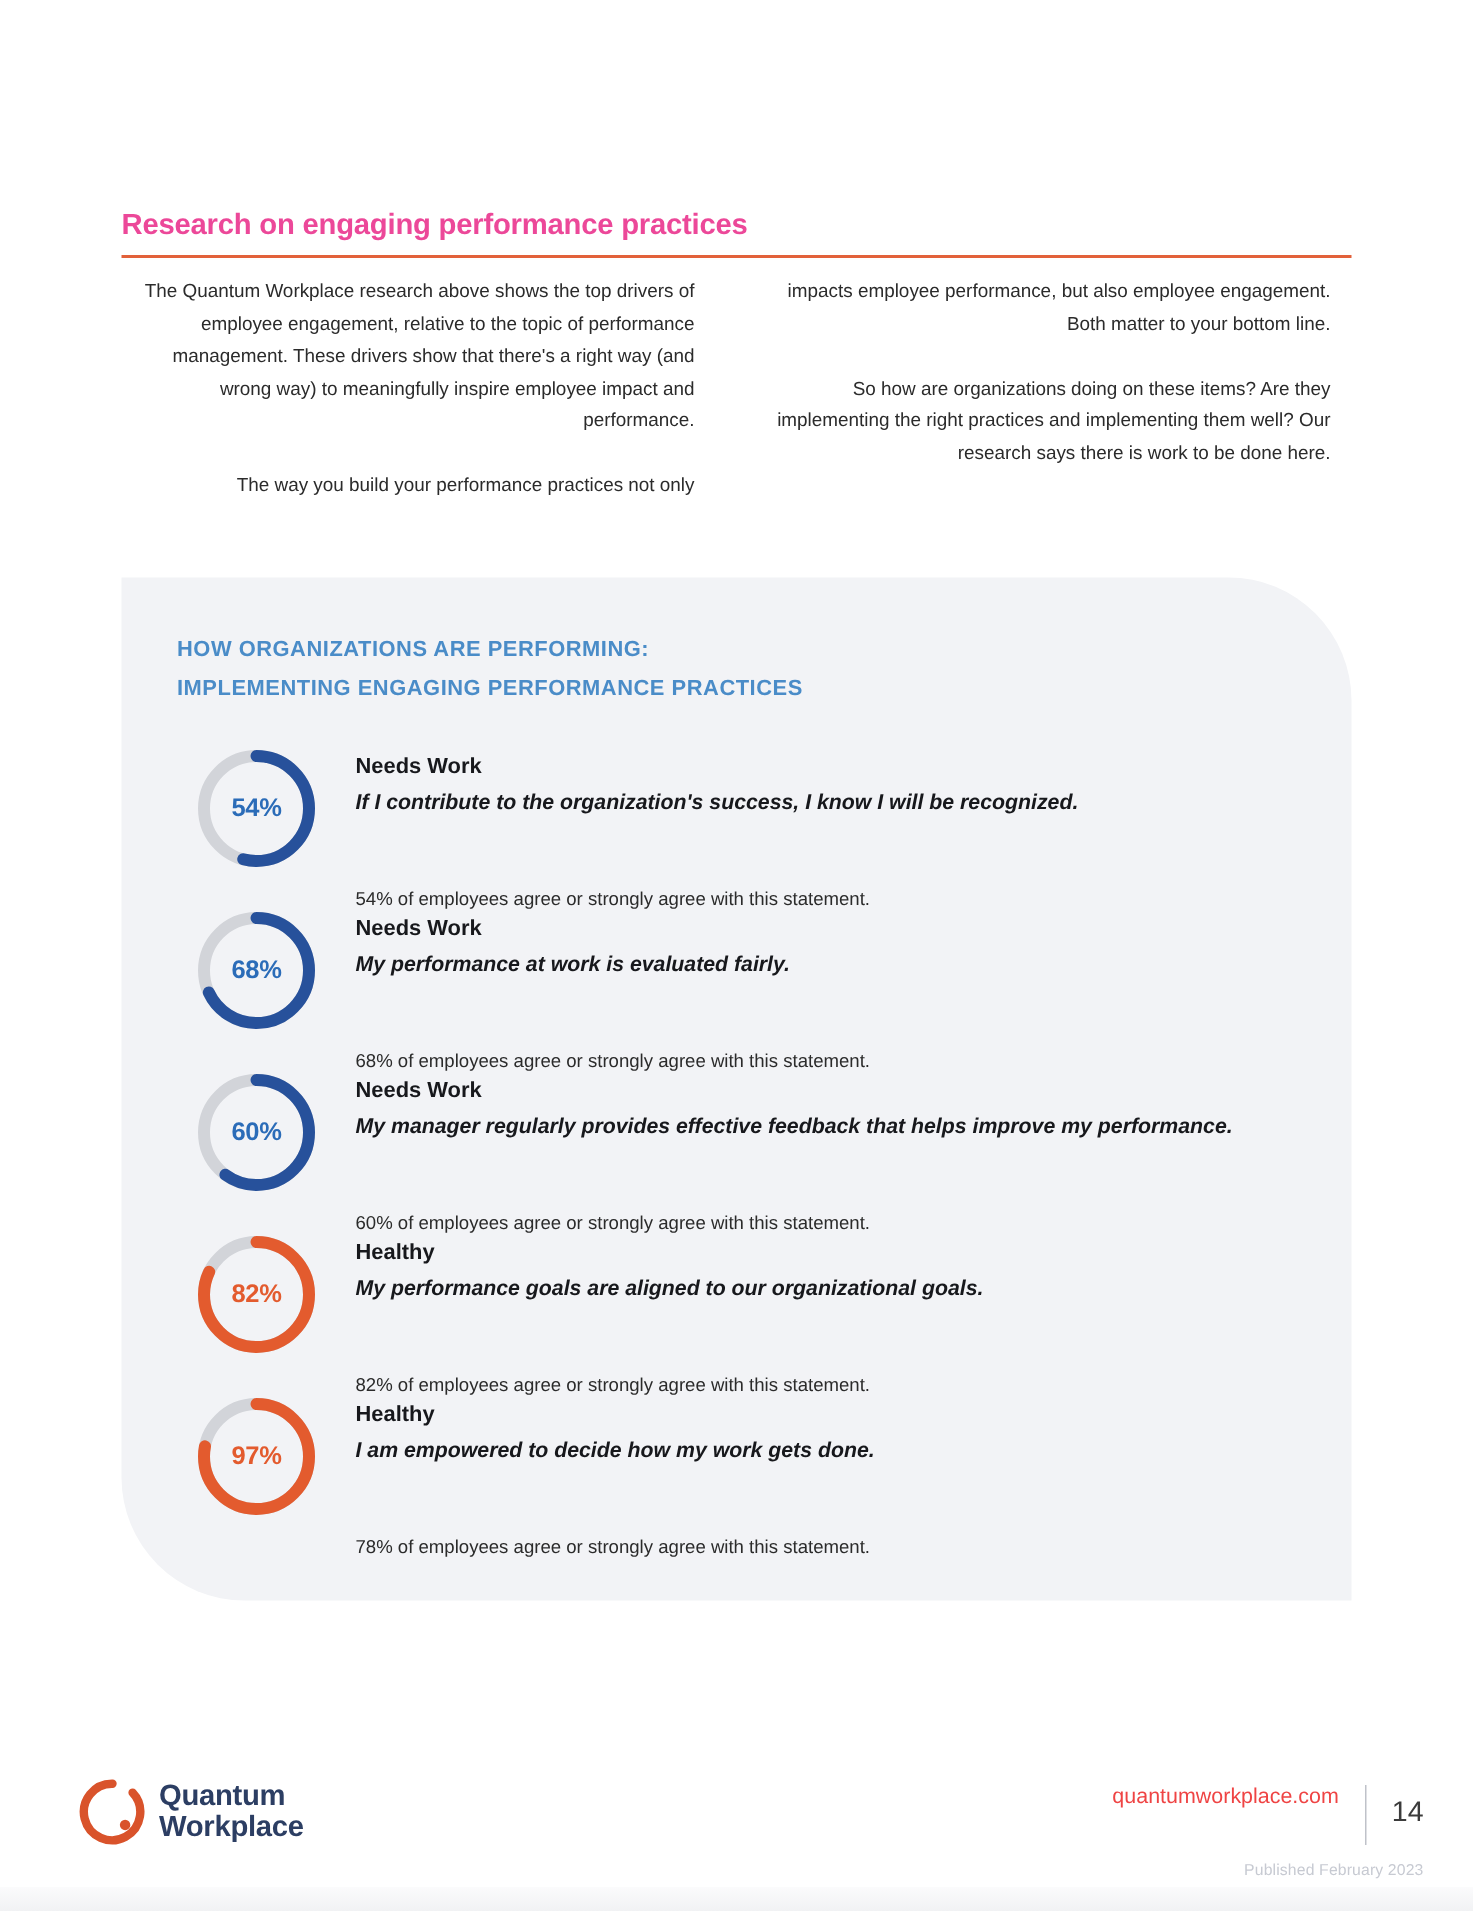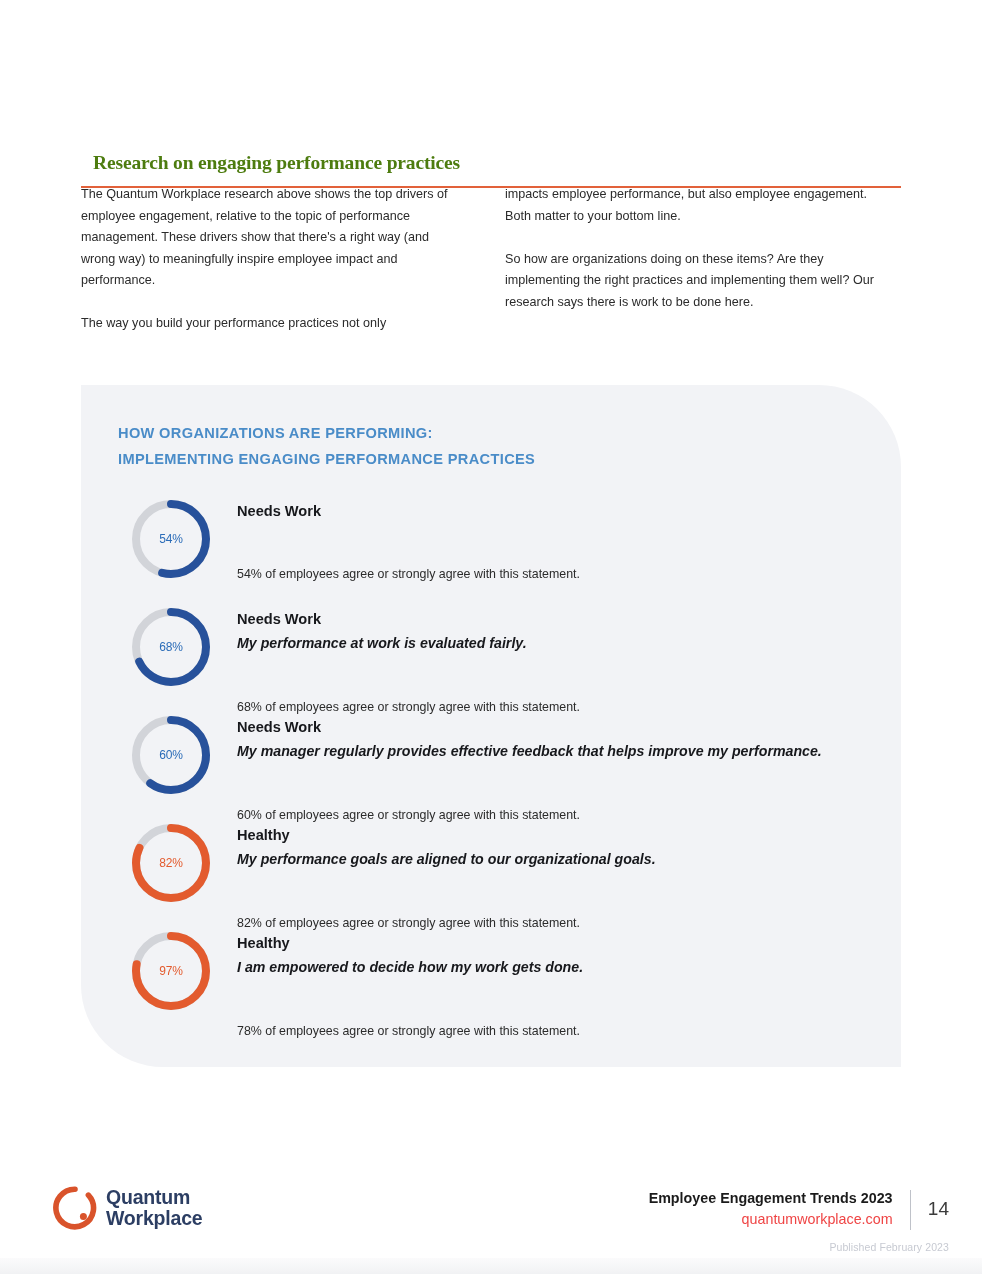--- a/index.html
+++ b/index.html
@@ -25,25 +25,24 @@
   
   .section-head {
     position: absolute;
     left: 81px;
     top: 139px;
     width: 820px;
   }
   .section-title {
     font-size: 19.5px;
     font-weight: bold;
-    color: #4d7c0f;
+    color: #ec4899;
     letter-spacing: -0.15px;
-    margin: 12px;
+    margin: 0;
     line-height: 1.2;
-    font-family: Liberation Serif, serif;
   }
   .section-rule {
     margin-top: 8px;
     height: 1.4px;
     background: #E2613A;
     width: 820px;
   }
 
   
   .intro {
@@ -55,20 +54,21 @@
     gap: 42px;
   }
   .intro-col {
     width: 382px;
     font-size: 12.6px;
     line-height: 21.5px;
     color: #2b2b2b;
   }
   .intro-col p {
     margin: 0 0 21.5px 0;
+    text-align: right;
   }
   .intro-col p:last-child { margin-bottom: 0; }
 
   
   .panel {
     position: absolute;
     left: 81px;
     top: 385px;
     width: 820px;
     height: 682px;
@@ -115,22 +115,22 @@
     width: 88px;
     height: 88px;
     transform: rotate(-90deg);
   }
   .donut-value {
     position: absolute;
     inset: 0;
     display: flex;
     align-items: center;
     justify-content: center;
-    font-size: 12px;
-    font-weight: normal;
+    font-size: 17px;
+    font-weight: bold;
     letter-spacing: -0.2px;
   }
   .stat-text {
     padding-left: 22px;
     padding-top: 8px;
   }
   .stat-label {
     font-size: 14.6px;
     font-weight: bold;
     color: #17181c;
@@ -265,20 +265,21 @@
         <div class="stat-row">
           <div class="donut-wrap">
             <svg viewBox="0 0 88 88">
               <circle cx="44" cy="44" r="35" fill="none" stroke="#D2D4D9" stroke-width="8"></circle>
               <circle cx="44" cy="44" r="35" fill="none" stroke="#27519B" stroke-width="8" stroke-linecap="round" stroke-dasharray="118.75 101.16"></circle>
             </svg>
             <div class="donut-value" style="color:#2B6CB8">54%</div>
           </div>
           <div class="stat-text">
             <div class="stat-label">Needs Work</div>
+            <div class="stat-statement">If I contribute to the organization's success, I know I will be recognized.</div>
             <div class="stat-sub">54% of employees agree or strongly agree with this statement.</div>
           </div>
         </div>
         <div class="stat-row">
           <div class="donut-wrap">
             <svg viewBox="0 0 88 88">
               <circle cx="44" cy="44" r="35" fill="none" stroke="#D2D4D9" stroke-width="8"></circle>
               <circle cx="44" cy="44" r="35" fill="none" stroke="#27519B" stroke-width="8" stroke-linecap="round" stroke-dasharray="149.54 70.37"></circle>
             </svg>
             <div class="donut-value" style="color:#2B6CB8">68%</div>
@@ -344,21 +345,20 @@
       <circle cx="31.4" cy="31.6" r="3.5" fill="#D9532B"></circle>
     </svg>
     <div class="logo-word">
       <span>Quantum</span>
       <span>Workplace</span>
     </div>
   </div>
 
   <div class="footer-right">
     <div class="footer-meta">
-      <div class="footer-title">Employee Engagement Trends 2023</div>
       <div class="footer-url">quantumworkplace.com</div>
     </div>
     <div class="footer-divider"></div>
     <div class="footer-page">14</div>
   </div>
 
   <div class="footer-published">Published February 2023</div>
 
 </div>
 

